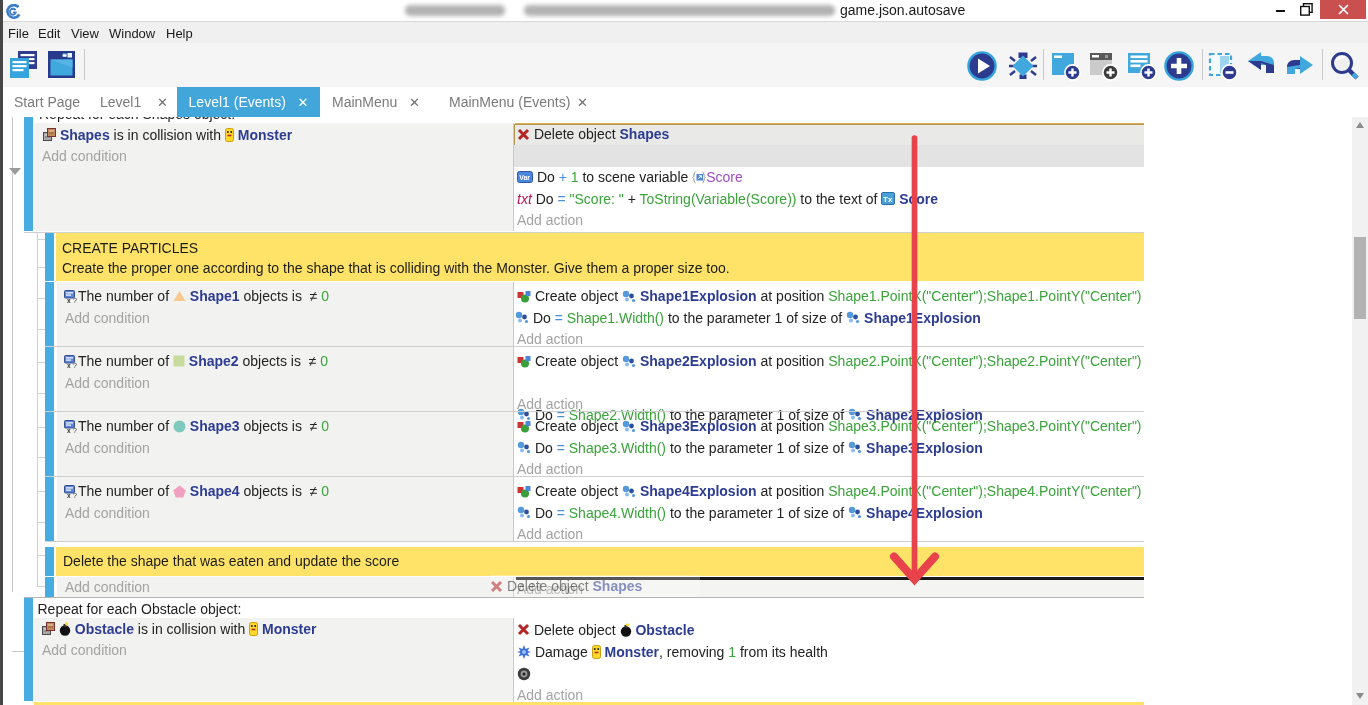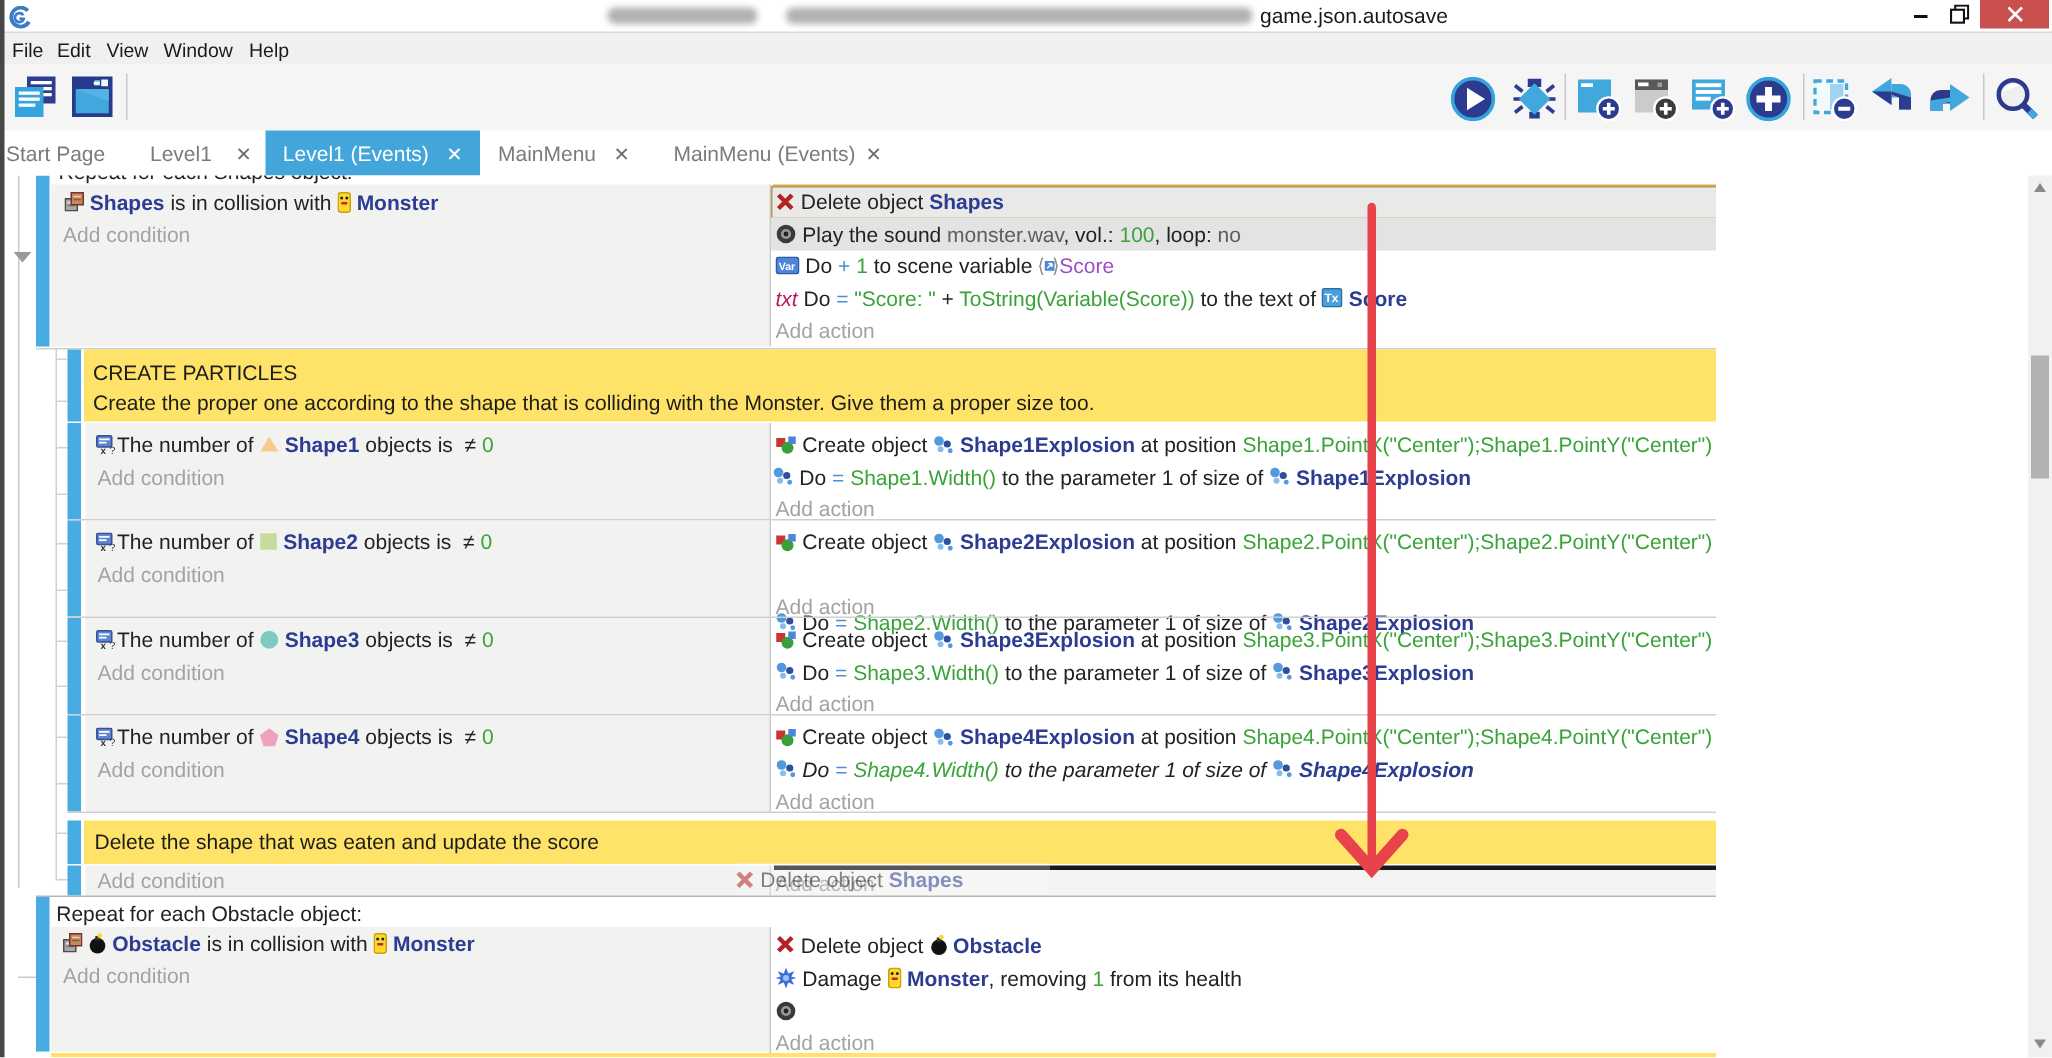--- a/index.html
+++ b/index.html
@@ -154,21 +154,21 @@
   </svg>
 
   <svg class="abs" style="left:1330px;top:8px;" width="30" height="30" viewBox="0 0 30 30">
     <circle cx="12" cy="12" r="9.5" fill="#f0f0f0" stroke="#2c3b8e" stroke-width="3"></circle>
     <path d="M5 10 a8 8 0 0 1 11 -4 z" fill="#fff"></path>
     <path d="M19 19 L27 27" stroke="#2c3b8e" stroke-width="4.4"></path>
     <path d="M23 23 L27 27" stroke="#41a8de" stroke-width="4.4"></path>
   </svg>
 </div>
 <div id="tabbar">
-  <div class="tab" style="left:4px;">Start Page</div>
+  <div class="tab" style="left:14px;">Start Page</div>
   <div class="tab" style="left:100px;">Level1</div>
   <div class="tab tabx" style="left:157px;">✕</div>
   <div class="tab" style="left:177px;width:143px;background:#42a6da;color:#fff;justify-content:center;">Level1 (Events)&nbsp;&nbsp;&nbsp;<span style="font-size:13px;">✕</span></div>
   <div class="tab" style="left:332px;">MainMenu</div>
   <div class="tab tabx" style="left:409px;">✕</div>
   <div class="tab" style="left:449px;">MainMenu (Events)</div>
   <div class="tab tabx" style="left:577px;">✕</div>
 </div>
 <div id="events">
 
@@ -215,28 +215,20 @@
 
   <div class="abs" style="left:511px;top:6.5px;width:835px;height:20px;background:#e9e9e8;border:1px solid #b49a4e;"></div>
   <div class="abs" style="left:512px;top:5.5px;width:835px;height:1px;background:#dcab50;"></div>
   <div class="abs" style="left:511px;top:28px;width:837px;height:21.5px;background:#e3e3e3;"></div>
   <div class="row" style="left:514px;top:6.5px;z-index:2;">
     <svg width="13" height="13" viewBox="0 0 13 13">
         <path d="M2 2 L11 11 M11 2 L2 11" stroke="#b32424" stroke-width="3"></path>
       </svg>
     <span>&nbsp;Delete object <b>Shapes</b></span>
   </div>
-  <div class="row" style="left:514px;top:28px;z-index:2;">
-    <svg width="14" height="14" viewBox="0 0 14 14">
-        <circle cx="7" cy="7" r="6.2" fill="#3a3a3a"></circle>
-        <circle cx="7" cy="7" r="3.4" fill="#999"></circle>
-        <circle cx="7" cy="7" r="1.6" fill="#222"></circle>
-      </svg>
-    <span>&nbsp;Play the sound <span class="gr">monster.wav</span>, vol.: <span class="g">100</span>, loop: <span class="gr">no</span></span>
-  </div>
   <div class="row" style="left:514px;top:49.5px;">
     <svg width="16" height="12" viewBox="0 0 16 12">
         <rect x="0.5" y="0.5" width="15" height="11" rx="2" fill="#4d86d8" stroke="#2d5aa8"></rect>
         <text x="2.2" y="8.8" font-size="7" fill="#fff" font-weight="bold" font-family="Liberation Sans">Var</text>
       </svg>
     <span>&nbsp;Do <span class="bl">+</span> <span class="g">1</span> to scene variable&nbsp;</span>
     <svg width="14" height="13" viewBox="0 0 14 13">
         <path d="M3.5 1 C1.5 1 2.5 6.5 0.8 6.5 C2.5 6.5 1.5 12 3.5 12" stroke="#888" fill="none"></path>
         <path d="M10.5 1 C12.5 1 11.5 6.5 13.2 6.5 C11.5 6.5 12.5 12 10.5 12" stroke="#888" fill="none"></path>
         <rect x="4.5" y="3" width="6.5" height="6.5" fill="#4d86d8"></rect>
@@ -443,21 +435,21 @@
       </svg>
     <span>&nbsp;Create object&nbsp;</span>
     <svg width="14" height="13" viewBox="0 0 14 13">
         <circle cx="4" cy="4" r="3.2" fill="#5599dd"></circle>
         <circle cx="9.5" cy="6" r="2.4" fill="#2e4ea0"></circle>
         <circle cx="5" cy="9.5" r="2" fill="#88bbee"></circle>
         <circle cx="11.5" cy="10.5" r="1.6" fill="#5599dd"></circle>
       </svg>
     <span>&nbsp;<b>Shape4Explosion</b> at position <span class="g">Shape4.PointX("Center");Shape4.PointY("Center")</span></span>
   </div>
-  <div class="row" style="left:514px;top:385px;font-style:italic;">
+  <div class="row" style="left:514px;top:385px;">
     <svg width="14" height="13" viewBox="0 0 14 13">
         <circle cx="4" cy="4" r="3.2" fill="#5599dd"></circle>
         <circle cx="9.5" cy="6" r="2.4" fill="#2e4ea0"></circle>
         <circle cx="5" cy="9.5" r="2" fill="#88bbee"></circle>
         <circle cx="11.5" cy="10.5" r="1.6" fill="#5599dd"></circle>
       </svg>
     <span>&nbsp;Do <span class="bl">=</span> <span class="g">Shape4.Width()</span> to the parameter 1 of size of&nbsp;</span>
     <svg width="14" height="13" viewBox="0 0 14 13">
         <circle cx="4" cy="4" r="3.2" fill="#5599dd"></circle>
         <circle cx="9.5" cy="6" r="2.4" fill="#2e4ea0"></circle>

